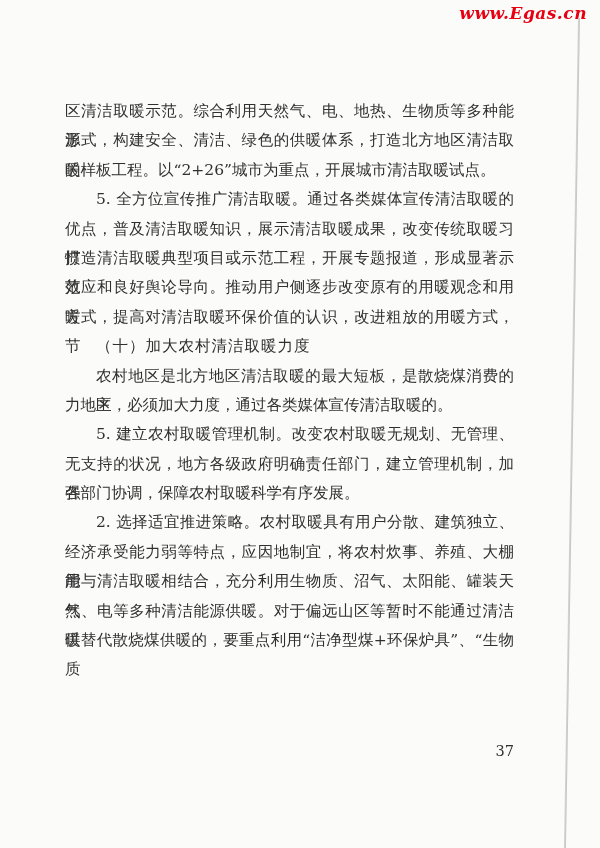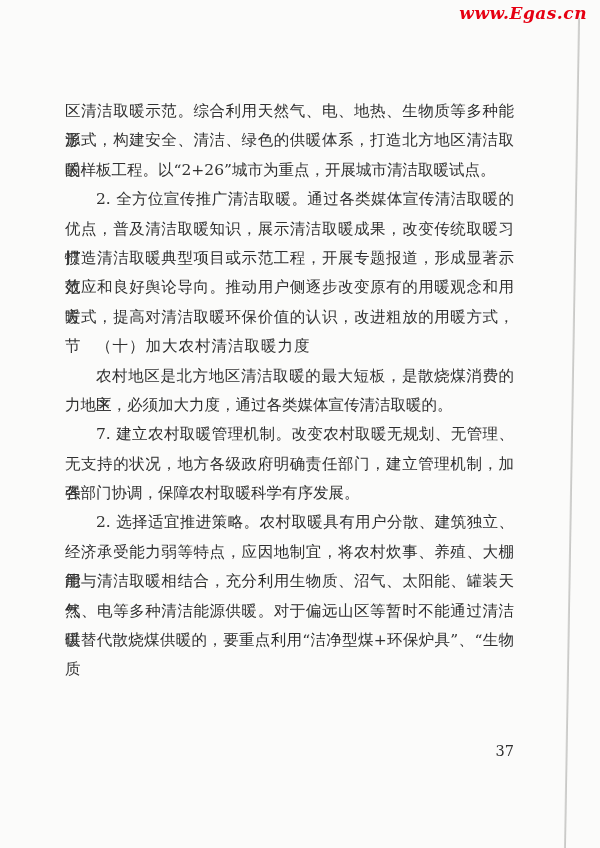--- a/index.html
+++ b/index.html
@@ -84,29 +84,29 @@
 
   <div class="watermark">www.Egas.cn</div>
 
   <div class="edge-line"></div>
 
   <div class="textblock">
 
       <div class="line fill">区清洁取暖示范。综合利用天然气、电、地热、生物质等多种能源</div>
       <div class="line fill">形式，构建安全、清洁、绿色的供暖体系，打造北方地区清洁取暖</div>
       <div class="line">的样板工程。以“2+26”城市为重点，开展城市清洁取暖试点。</div>
-      <div class="line fill indent">2. 全方位宣传推广清洁取暖。通过各类媒体宣传清洁取暖的</div>
+      <div class="line fill indent">5. 全方位宣传推广清洁取暖。通过各类媒体宣传清洁取暖的</div>
       <div class="line fill">优点，普及清洁取暖知识，展示清洁取暖成果，改变传统取暖习惯。</div>
       <div class="line fill">打造清洁取暖典型项目或示范工程，开展专题报道，形成显著示范</div>
       <div class="line fill">效应和良好舆论导向。推动用户侧逐步改变原有的用暖观念和用暖</div>
       <div class="line fill">方式，提高对清洁取暖环保价值的认识，改进粗放的用暖方式，节</div>
       <div class="line indent heading">（十）加大农村清洁取暖力度</div>
       <div class="line fill indent">农村地区是北方地区清洁取暖的最大短板，是散烧煤消费的主</div>
       <div class="line">力地区，必须加大力度，通过各类媒体宣传清洁取暖的。</div>
-      <div class="line fill indent">7. 建立农村取暖管理机制。改变农村取暖无规划、无管理、</div>
+      <div class="line fill indent">5. 建立农村取暖管理机制。改变农村取暖无规划、无管理、</div>
       <div class="line fill">无支持的状况，地方各级政府明确责任部门，建立管理机制，加强</div>
       <div class="line">各部门协调，保障农村取暖科学有序发展。</div>
       <div class="line fill indent">2. 选择适宜推进策略。农村取暖具有用户分散、建筑独立、</div>
       <div class="line fill">经济承受能力弱等特点，应因地制宜，将农村炊事、养殖、大棚用</div>
       <div class="line fill">能与清洁取暖相结合，充分利用生物质、沼气、太阳能、罐装天然</div>
       <div class="line fill">气、电等多种清洁能源供暖。对于偏远山区等暂时不能通过清洁供</div>
       <div class="line fill">暖替代散烧煤供暖的，要重点利用“洁净型煤+环保炉具”、“生物质</div>
     </div>
 
   <div class="pagenum">37</div>

